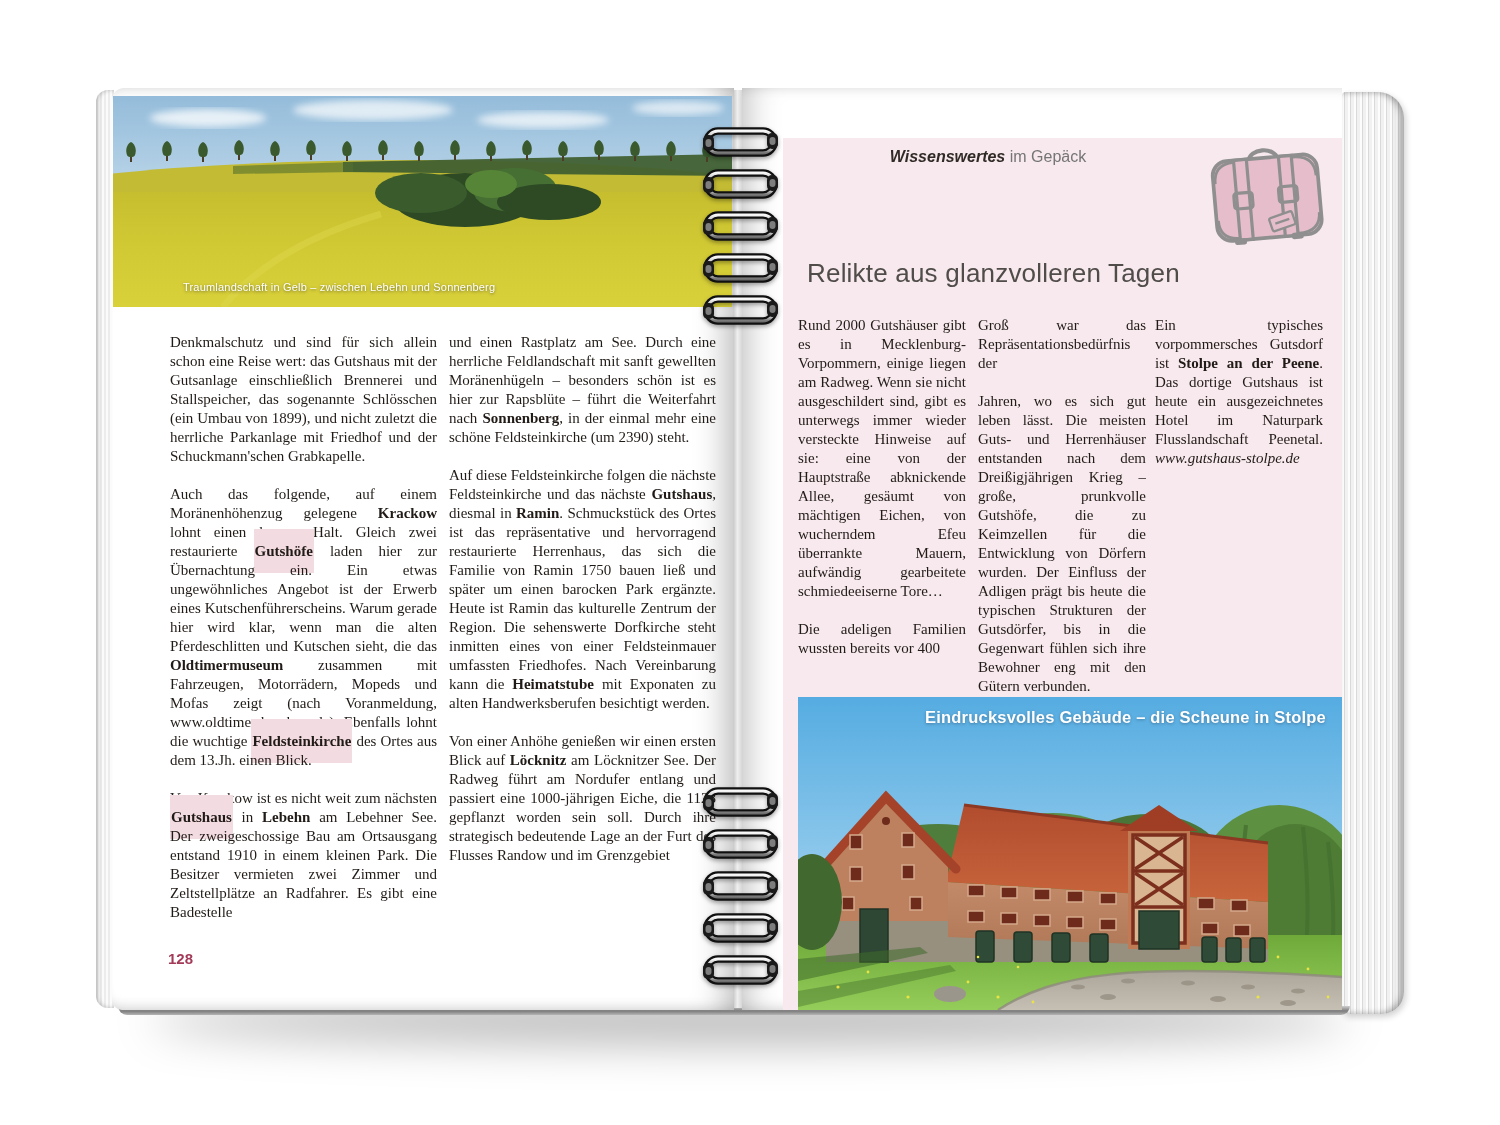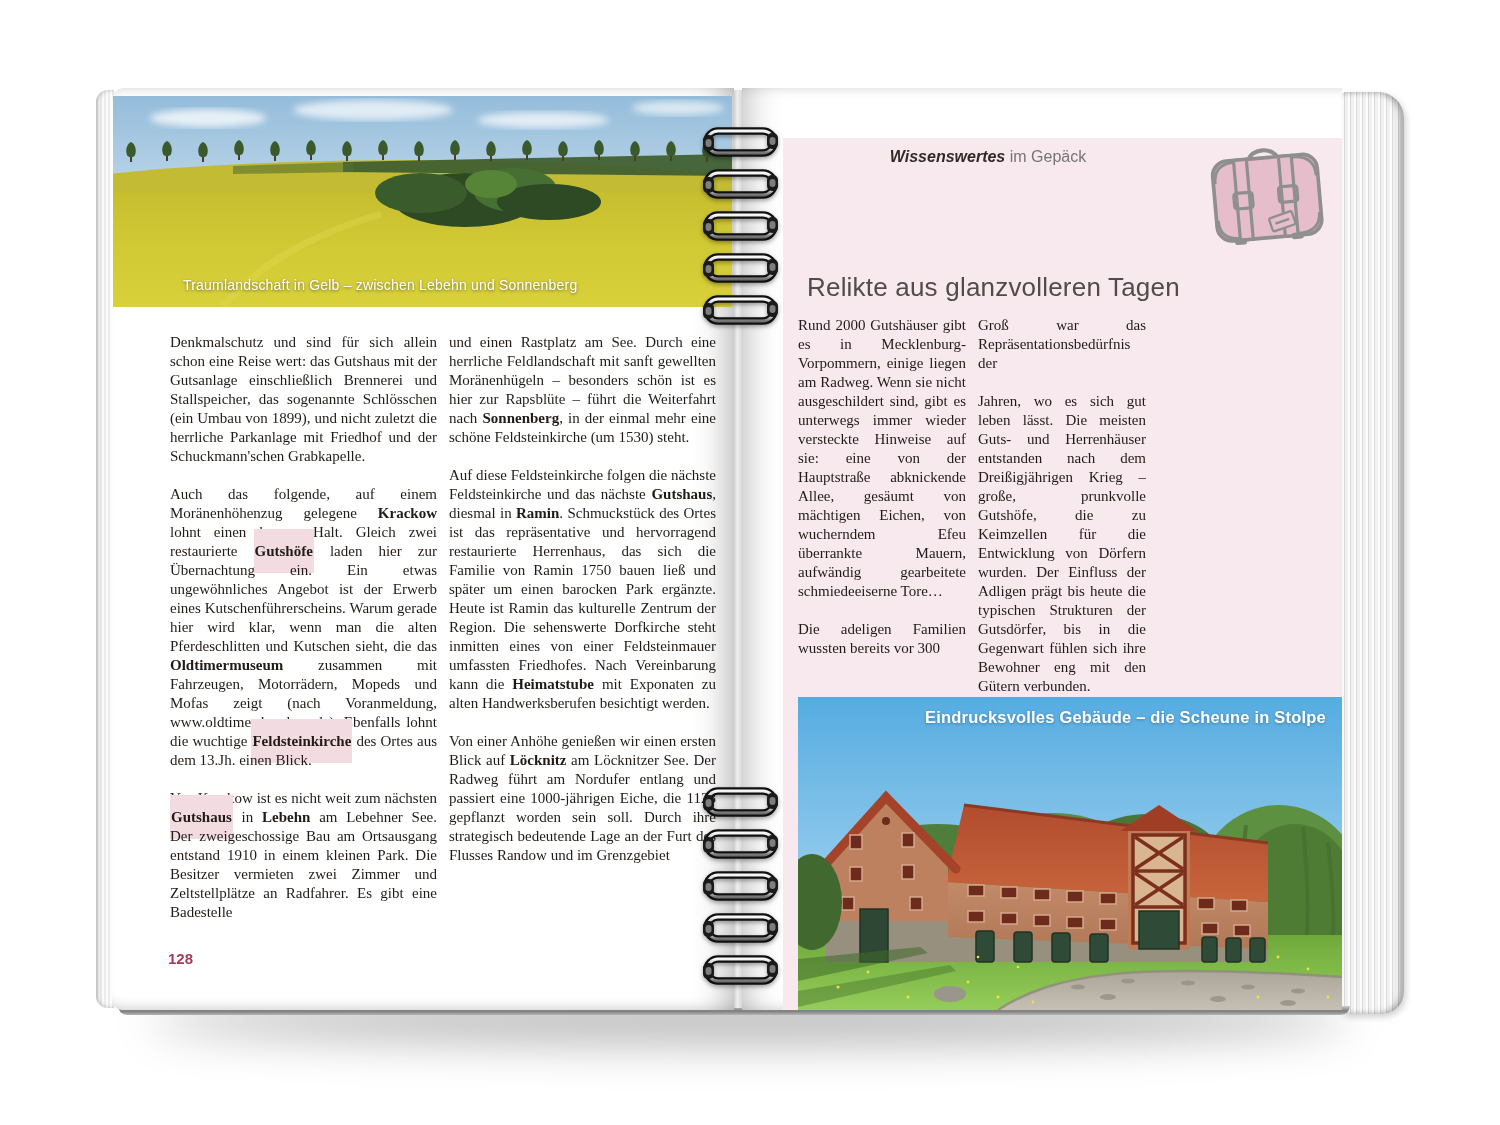--- a/index.html
+++ b/index.html
@@ -28,41 +28,41 @@
                         inset 0 -12px 14px -12px rgba(0,0,0,.18);}
   .gutter{left:732px;top:90px;width:12px;height:918px;
           background:linear-gradient(90deg,#bdbdbd,#efefef 45%,#cccccc);}
   .pink-panel{left:783px;top:138px;width:559px;height:872px;background:#f7e9ed;}
 
   
   .coil{position:absolute;left:702px;width:77px;height:30px;filter:drop-shadow(0 2px 2px rgba(0,0,0,.35));}
 
   
   .lphoto{left:113px;top:96px;width:619px;height:211px;overflow:hidden;}
-  .photo-caption-left{position:absolute;left:70px;bottom:14px;color:#fff;font-size:14px;
+  .photo-caption-left{position:absolute;left:70px;bottom:14px;color:#fff;font-size:11px;
                       text-shadow:0 1px 3px rgba(40,40,40,.6);letter-spacing:.2px;}
 
   
   .body-col{position:absolute;overflow:hidden;font-family:"Liberation Serif","DejaVu Serif",serif;
             color:#211b17;text-align:justify;}
   .lcol{width:267px;height:636px;top:333px;font-size:15px;line-height:19px;}
   .lcol1{left:170px;} .lcol2{left:449px;}
   .para{margin:0 0 19px 0;}
   .para:last-child{margin-bottom:0;}
   .b{font-weight:bold;}
   .i{font-style:italic;}
   .h{background:#f3dbe2;box-decoration-break:clone;-webkit-box-decoration-break:clone;padding:14px 1px;font-family:Liberation Serif, serif;}
   .page-number{left:168px;top:950px;font-size:15px;font-weight:bold;color:#a23a58;}
 
   
   .kicker{left:798px;top:148px;width:380px;text-align:center;font-size:16px;color:#757575;}
   .kicker .kb{font-weight:bold;font-style:italic;color:#302a26;}
   .rtitle{left:804px;top:190px;font-family:"Liberation Serif","DejaVu Serif",serif;font-weight:bold;
           font-size:50px;color:#241f1c;letter-spacing:-.5px;}
-  .rsubtitle{left:807px;top:272px;font-size:26px;color:#4f4c49;letter-spacing:.2px;}
+  .rsubtitle{left:807px;top:258px;font-size:26px;color:#4f4c49;letter-spacing:.2px;}
   .suitcase{left:1197px;top:136px;width:138px;height:118px;}
 
   
   .rcol{width:168px;height:378px;top:316px;font-size:15px;line-height:19px;}
   .rcol1{left:798px;} .rcol2{left:978px;} .rcol3{left:1155px;}
 
   
   .rphoto{left:798px;top:697px;width:544px;height:313px;overflow:hidden;}
   .photo-caption-right{position:absolute;right:16px;top:11px;color:#fff;font-size:16.5px;font-weight:bold;
                        text-shadow:0 1px 3px rgba(30,60,90,.45);letter-spacing:.2px;}
@@ -158,21 +158,21 @@
     </svg>
     <div class="photo-caption-left">Traumlandschaft in Gelb – zwischen Lebehn und Sonnenberg</div>
   </div>
 
   <div class="abs body-col lcol lcol1">
       <p class="para"><span>Denkmalschutz und sind für sich allein schon eine Reise wert: das Gutshaus mit der Gutsanlage einschließlich Brennerei und Stallspeicher, das sogenannte Schlösschen (ein Umbau von 1899), und nicht zuletzt die herrliche Parkanlage mit Friedhof und der Schuckmann'schen Grabkapelle.</span></p>
       <p class="para"><span>Auch das folgende, auf einem Moränenhöhenzug gelegene </span><span class="b">Krackow</span><span> lohnt einen kurzen Halt. Gleich zwei restaurierte </span><span class="b h">Gutshöfe</span><span> laden hier zur Übernachtung ein. Ein etwas ungewöhnliches Angebot ist der Erwerb eines Kutschenführerscheins. Warum gerade hier wird klar, wenn man die alten Pferdeschlitten und Kutschen sieht, die das </span><span class="b">Oldtimermuseum</span><span> zusammen mit Fahrzeugen, Motorrädern, Mopeds und Mofas zeigt (nach Voranmeldung, www.oldtimer-krackow.de). Ebenfalls lohnt die wuchtige </span><span class="b h">Feldsteinkirche</span><span> des Ortes aus dem 13.Jh. einen Blick.</span></p>
       <p class="para"><span>Von Krackow ist es nicht weit zum nächsten </span><span class="b h">Gutshaus</span><span> in </span><span class="b">Lebehn</span><span> am Lebehner See. Der zweigeschossige Bau am Ortsausgang entstand 1910 in einem kleinen Park. Die Besitzer vermieten zwei Zimmer und Zeltstellplätze an Radfahrer. Es gibt eine Badestelle</span></p>
     </div>
   <div class="abs body-col lcol lcol2">
-      <p class="para"><span>und einen Rastplatz am See. Durch eine herrliche Feldlandschaft mit sanft gewellten Moränenhügeln – besonders schön ist es hier zur Rapsblüte – führt die Weiterfahrt nach </span><span class="b">Sonnenberg</span><span>, in der einmal mehr eine schöne Feldsteinkirche (um 1530) steht.</span></p>
+      <p class="para"><span>und einen Rastplatz am See. Durch eine herrliche Feldlandschaft mit sanft gewellten Moränenhügeln – besonders schön ist es hier zur Rapsblüte – führt die Weiterfahrt nach </span><span class="b">Sonnenberg</span><span>, in der einmal mehr eine schöne Feldsteinkirche (um 2390) steht.</span></p>
       <p class="para"><span>Auf diese Feldsteinkirche folgen die nächste Feldsteinkirche und das nächste </span><span class="b">Gutshaus</span><span>, diesmal in </span><span class="b">Ramin</span><span>. Schmuckstück des Ortes ist das repräsentative und hervorragend restaurierte Herrenhaus, das sich die Familie von Ramin 1750 bauen ließ und später um einen barocken Park ergänzte. Heute ist Ramin das kulturelle Zentrum der Region. Die sehenswerte Dorfkirche steht inmitten eines von einer Feldsteinmauer umfassten Friedhofes. Nach Vereinbarung kann die </span><span class="b">Heimatstube</span><span> mit Exponaten zu alten Handwerksberufen besichtigt werden.</span></p>
       <p class="para"><span>Von einer Anhöhe genießen wir einen ersten Blick auf </span><span class="b">Löcknitz</span><span> am Löcknitzer See. Der Radweg führt am Nordufer entlang und passiert eine 1000-jährigen Eiche, die 1128 gepflanzt worden sein soll. Durch ihre strategisch bedeutende Lage an der Furt des Flusses Randow und im Grenzgebiet</span></p>
     </div>
   <div class="abs page-number">128</div>
 
   <div class="abs right-page"></div>
   <div class="abs pink-panel"></div>
 
   <div class="abs kicker">
     <span class="kb">Wissenswertes</span><span> im Gepäck</span>
@@ -195,27 +195,28 @@
         <rect x="77" y="85" width="26" height="15" rx="2" stroke-width="2.5"></rect>
         <line x1="82" y1="92.5" x2="98" y2="92.5" stroke-width="2.5"></line>
       </g>
       <rect x="37" y="107" width="13" height="7" rx="2.5" fill="#8f8f8f" stroke="none"></rect>
       <rect x="99" y="106" width="13" height="7" rx="2.5" fill="#8f8f8f" stroke="none"></rect>
     </g>
   </svg>
 
   <div class="abs body-col rcol rcol1">
       <p class="para"><span>Rund 2000 Gutshäuser gibt es in Mecklenburg-Vorpommern, einige liegen am Radweg. Wenn sie nicht ausgeschildert sind, gibt es unterwegs immer wieder versteckte Hinweise auf sie: eine von der Hauptstraße abknickende Allee, gesäumt von mächtigen Eichen, von wucherndem Efeu überrankte Mauern, aufwändig gearbeitete schmiedeeiserne Tore…</span></p>
-      <p class="para"><span>Die adeligen Familien wussten bereits vor 300</span></p>
+      <p class="para"><span>Die adeligen Familien wussten bereits vor 400</span></p>
     </div>
   <div class="abs body-col rcol rcol2">
       <p class="para"><span>Groß war das Repräsentationsbedürfnis der</span></p>
       <p class="para"><span>Jahren, wo es sich gut leben lässt. Die meisten Guts- und Herrenhäuser entstanden nach dem Dreißigjährigen Krieg – große, prunkvolle Gutshöfe, die zu Keimzellen für die Entwicklung von Dörfern wurden. Der Einfluss der Adligen prägt bis heute die typischen Strukturen der Gutsdörfer, bis in die Gegenwart fühlen sich ihre Bewohner eng mit den Gütern verbunden.</span></p>
     </div>
   <div class="abs body-col rcol rcol3">
+      <p class="para"><span>Ein typisches vorpommersches Gutsdorf ist </span><span class="b">Stolpe an der Peene</span><span>. Das dortige Gutshaus ist heute ein ausgezeichnetes Hotel im Naturpark Flusslandschaft Peenetal. </span><span class="i">www.gutshaus-stolpe.de</span></p>
     </div>
 
   <div class="abs rphoto">
     <svg viewBox="0 0 544 313" width="544" height="313" preserveAspectRatio="none">
       <defs>
         <linearGradient id="skyB" x1="0" y1="0" x2="0" y2="1">
           <stop offset="0" stop-color="#55ace1"></stop>
             <stop offset="1" stop-color="#c2e2f5"></stop>
         </linearGradient>
         <linearGradient id="lawnG" x1="0" y1="0" x2="0" y2="1">

